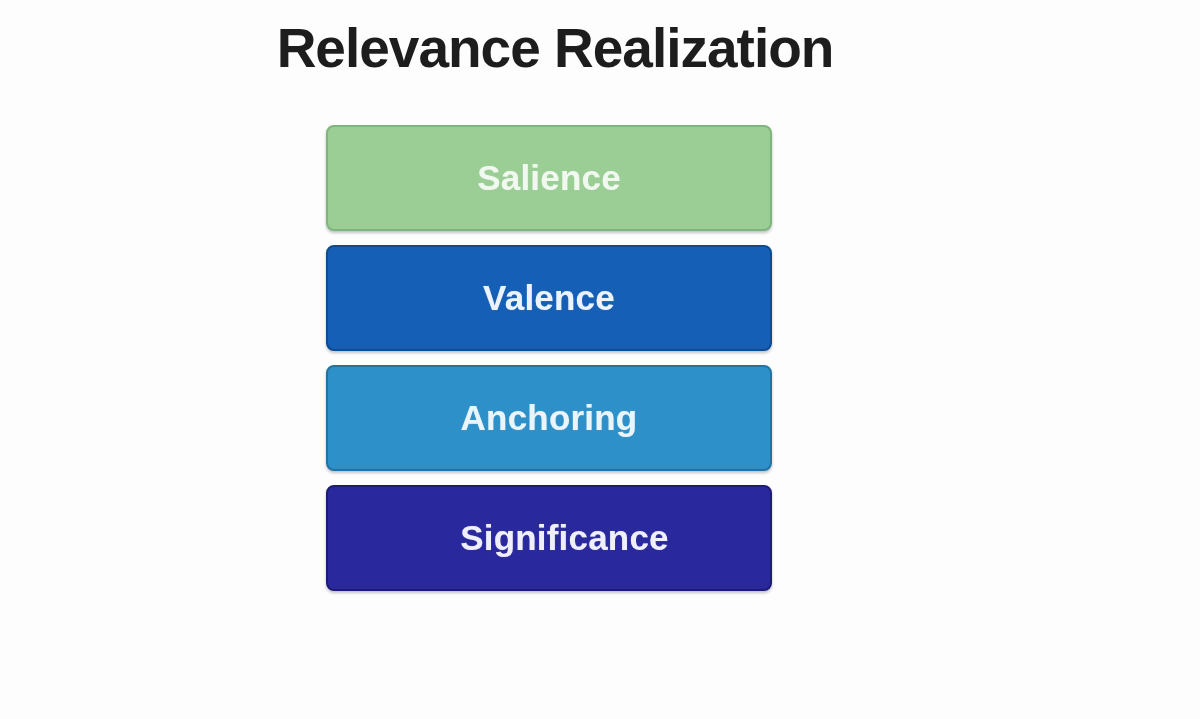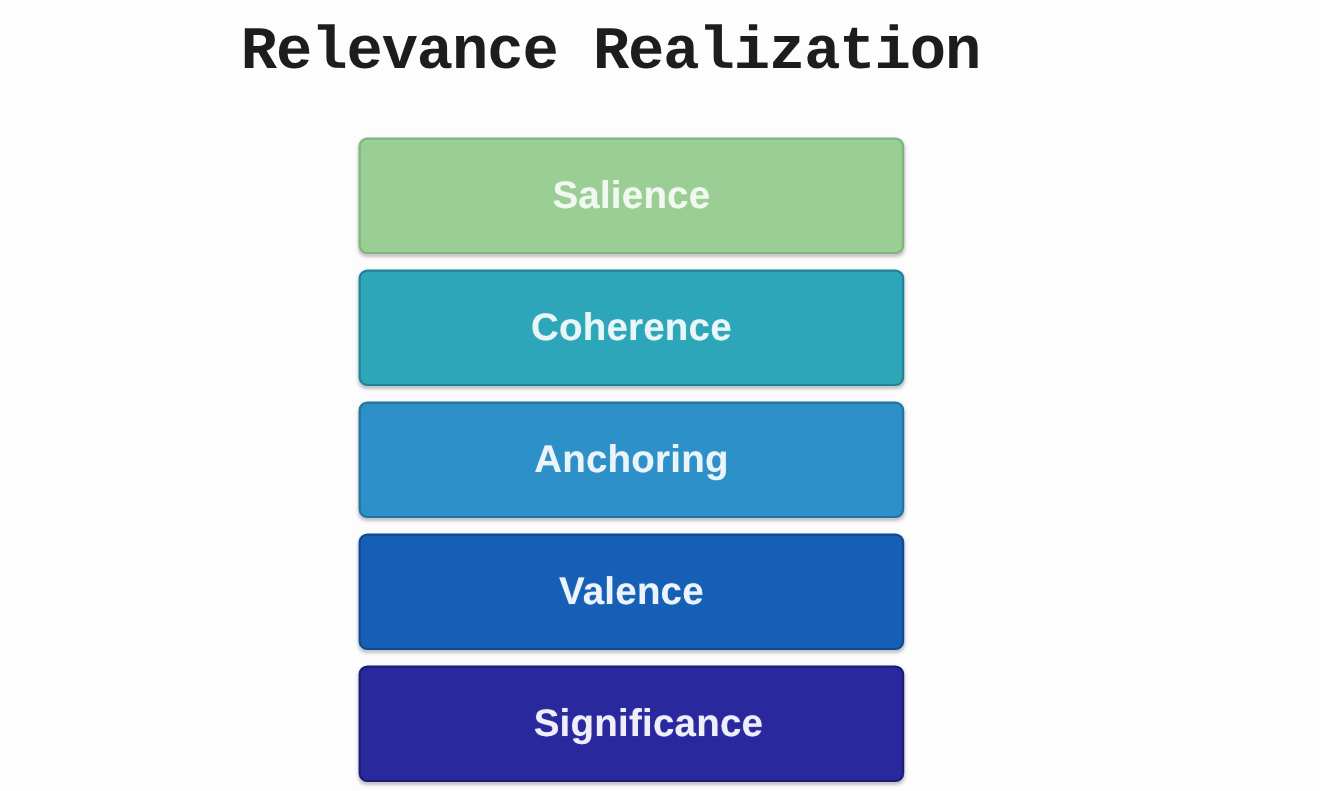--- a/index.html
+++ b/index.html
@@ -27,21 +27,21 @@
     font-size: 55px;
     font-weight: 700;
     letter-spacing: -1px;
     color: #1d1d1d;
     white-space: nowrap;
   }
   .stack {
     position: absolute;
     left: 326px;
     top: 125px;
-    width: 496px;
+    width: 446px;
     display: flex;
     flex-direction: column;
     gap: 14px;
   }
   .layer-bar {
     box-sizing: border-box;
     height: 106px;
     border-radius: 8px;
     border: 2px solid rgba(0,0,0,0.2);
     box-shadow: 0 2px 3px rgba(40,40,60,0.28);
@@ -54,38 +54,35 @@
     font-weight: 700;
     letter-spacing: 0.2px;
     text-shadow: 0 0 1px rgba(255,255,255,0.4);
   }
 </style>
 </head>
 <body style="background: rgb(253, 253, 253);">
 
 <div class="canvas">
 
-  <h1 class="title" style="color: rgb(29, 29, 29); font-family: Liberation Mono, monospace;">Relevance Realization</h1>
+  <h1 class="title" style="color: rgb(29, 29, 29);">Relevance Realization</h1>
 
   <div class="stack">
 
     <div class="layer-bar" style="background: rgb(154, 206, 149); border-color: rgb(127, 181, 125); color: rgb(241, 248, 239);">
       <span class="layer-label">Salience</span>
     </div>
 
-    <div class="layer-bar" style="background: rgb(44, 166, 184); border-color: rgb(31, 132, 148); color: rgb(233, 246, 248);">
-      <span class="layer-label">Coherence</span>
+
+    <div class="layer-bar" style="background: rgb(21, 96, 182); border-color: rgb(15, 75, 144); color: rgb(236, 243, 252);">
+      <span class="layer-label">Valence</span>
     </div>
 
     <div class="layer-bar" style="background: rgb(46, 144, 200); border-color: rgb(34, 115, 162); color: rgb(234, 244, 251);">
       <span class="layer-label">Anchoring</span>
-    </div>
-
-    <div class="layer-bar" style="background: rgb(21, 96, 182); border-color: rgb(15, 75, 144); color: rgb(236, 243, 252);">
-      <span class="layer-label">Valence</span>
     </div>
 
     <div class="layer-bar" style="background: rgb(42, 40, 157); border-color: rgb(29, 28, 116); color: rgb(239, 239, 251); padding-left: 31px;">
       <span class="layer-label">Significance</span>
     </div>
 
   </div>
 </div>
 
 </body></html>

